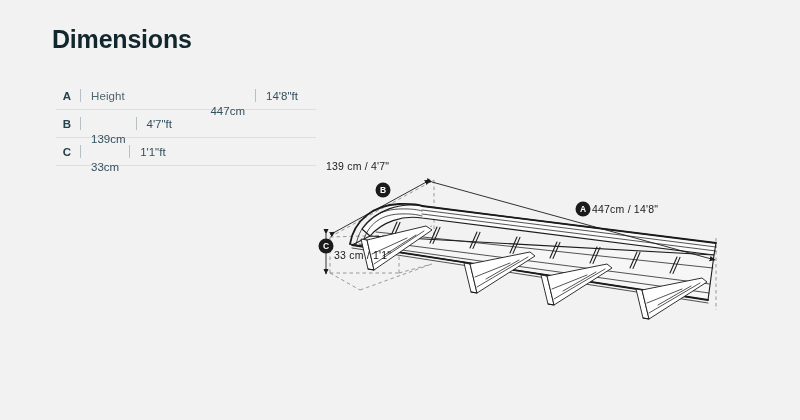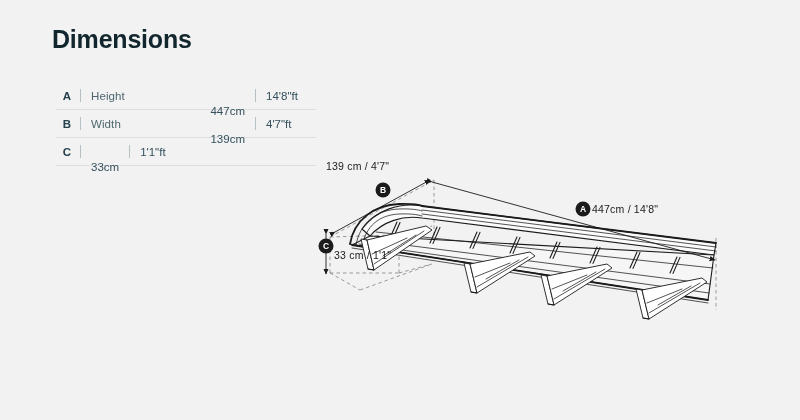--- a/index.html
+++ b/index.html
@@ -133,21 +133,20 @@
       <div class="spec-divider"></div>
       <div class="spec-label">Height</div>
       <div class="spec-cm">447cm</div>
       <div class="spec-divider2"></div>
       <div class="spec-ft">14'8"ft</div>
     </div>
 
     <div class="spec-row">
       <div class="spec-key">B</div>
       <div class="spec-divider"></div>
-      <div class="spec-label">Width</div>
       <div class="spec-cm">139cm</div>
       <div class="spec-divider2"></div>
       <div class="spec-ft">4'7"ft</div>
     </div>
 
     <div class="spec-row">
       <div class="spec-key">C</div>
       <div class="spec-divider"></div>
       <div class="spec-cm">33cm</div>
       <div class="spec-divider2"></div>

